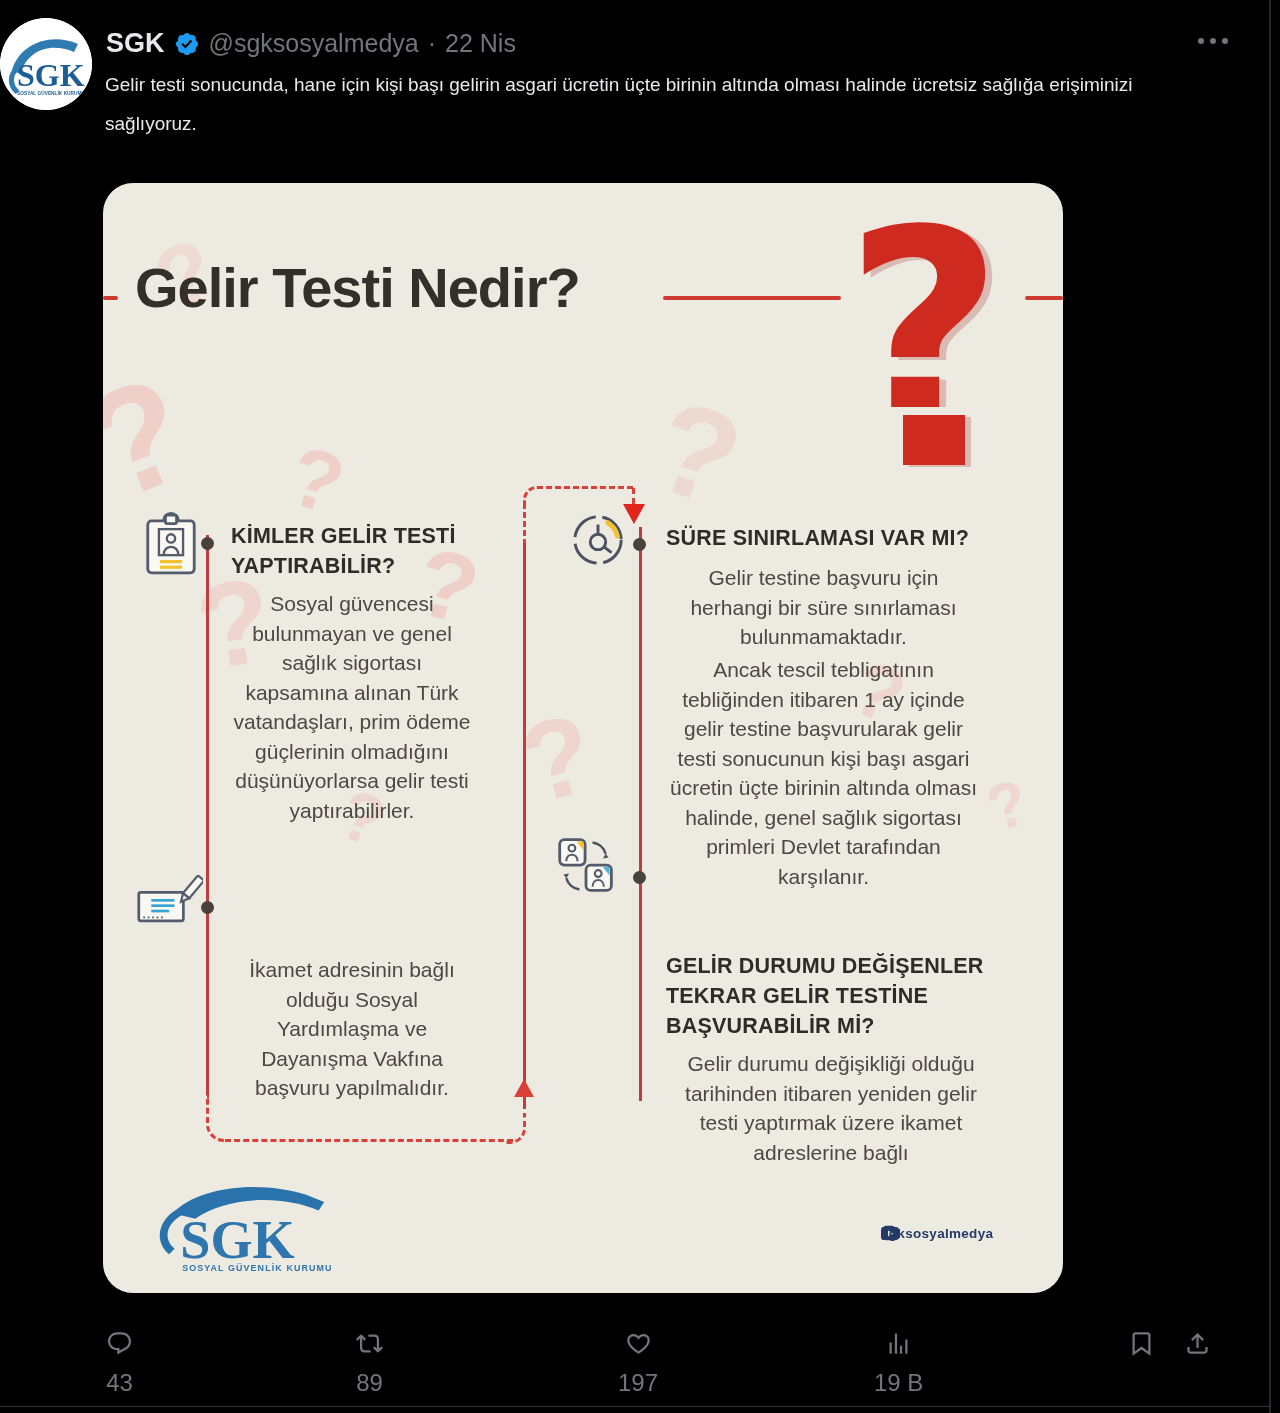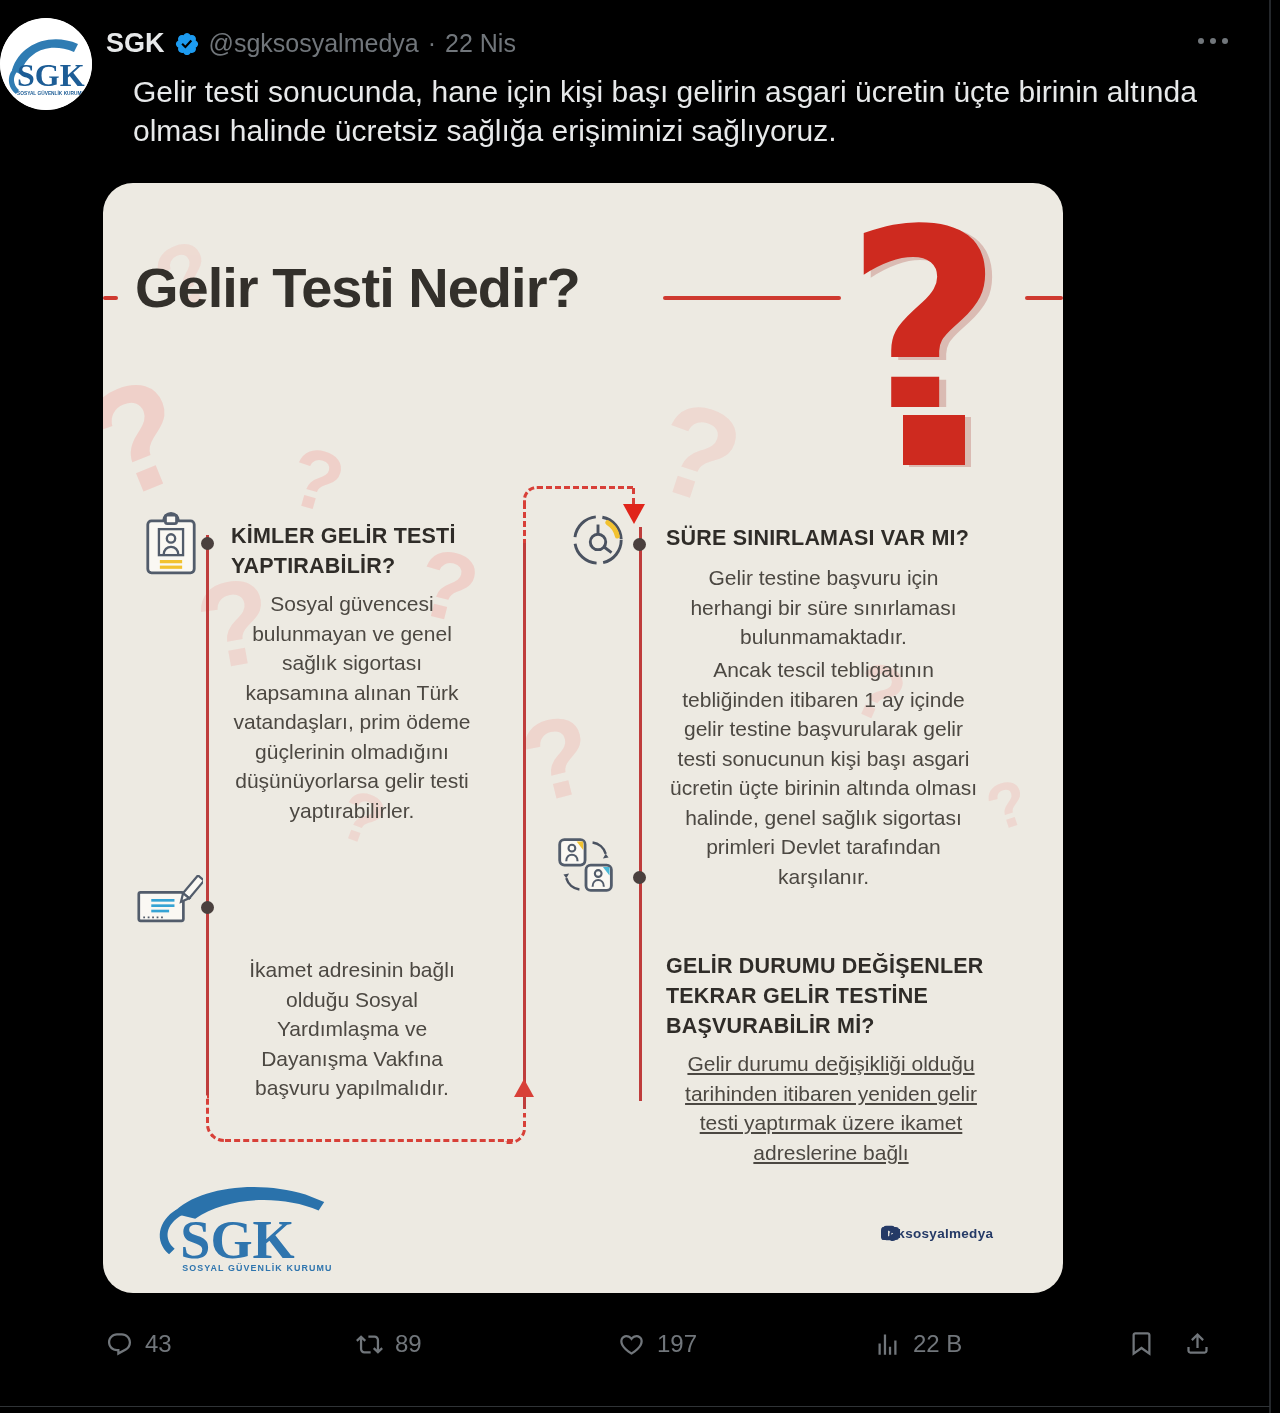--- a/index.html
+++ b/index.html
@@ -7,21 +7,21 @@
          font-family:"Liberation Sans",sans-serif;}
   .col-border{position:absolute;left:1269px;top:0;width:2px;height:100%;background:#24272b;}
 
   
   .avatar{position:absolute;left:0;top:18px;width:92px;height:92px;border-radius:50%;overflow:hidden;background:#fff;}
   .thead{position:absolute;left:106px;top:28px;display:flex;align-items:center;gap:9px;white-space:nowrap;}
   .author{font-size:27px;font-weight:700;color:#e7e9ea;}
   .handle{font-size:25px;color:#71767b;}
   .more{position:absolute;left:1198px;top:38px;display:flex;gap:6px;cursor:pointer;}
   .more i{width:6px;height:6px;border-radius:50%;background:#71767b;}
-  .ttext{position:absolute;left:105px;top:72px;width:1075px;font-size:30px;line-height:39px;color:#e7e9ea;margin-left:28px;}
+  .ttext{position:absolute;left:105px;top:65px;width:1075px;font-size:19px;line-height:39px;color:#e7e9ea;}
 
   
   .card{position:absolute;left:103px;top:183px;width:960px;height:1110px;background:#edeae2;
         border-radius:30px;overflow:hidden;color:#4c4842;}
   .card *{position:absolute;}
   .wm{color:#efd0c9;font-weight:700;line-height:1;user-select:none;}
   .g-title{left:32px;top:72px;font-size:56px;font-weight:900;letter-spacing:-1px;color:#33302b;white-space:nowrap;}
   .redline{height:4px;background:#cf3a30;border-radius:2px;}
   .qwrap{left:742px;top:28px;width:200px;height:250px;}
   .qhook{left:0;top:0;width:200px;height:196px;overflow:hidden;font-family:"DejaVu Sans",sans-serif;
@@ -39,21 +39,21 @@
   .corner-br{width:18px;height:28px;border-right:3px dashed #d84038;border-bottom:3px dashed #d84038;border-bottom-right-radius:16px;}
   .corner-tl{width:16px;height:18px;border-left:3px dashed #d84038;border-top:3px dashed #d84038;border-top-left-radius:14px;}
   .arrow-up{width:0;height:0;border-left:10px solid transparent;border-right:10px solid transparent;border-bottom:18px solid #d84038;}
   .arrow-dn{width:0;height:0;border-left:11px solid transparent;border-right:11px solid transparent;border-top:20px solid #e0251b;}
 
   .soc{left:778px;top:1050px;display:flex;align-items:center;gap:7px;position:absolute;}
   .soc-handle{font-size:13.5px;font-weight:700;color:#253a66;letter-spacing:.3px;}
 
   
   .abar{position:absolute;left:0;top:1318px;width:1270px;height:60px;color:#71767b;}
-  .agrp{position:absolute;display:flex;align-items:center;gap:12px;font-size:24px;color:#71767b;cursor:pointer;}
+  .agrp{position:absolute;display:flex;align-items:center;gap:12px;font-size:24px;color:#71767b;cursor:pointer;flex-direction:column;}
   .divider{position:absolute;left:0;top:1406px;width:1270px;height:1px;background:#2f3336;}
 </style>
 </head>
 <body>
 
 <div class="stage">
   <div class="col-border"></div>
 
   <div class="avatar">
     <svg width="92" height="92" viewBox="0 0 92 92">
@@ -171,21 +171,21 @@
       <path d="M40 8 a17 17 0 0 1 14 12" fill="none" stroke="#4a5260" stroke-width="2.6"></path>
       <path d="M54 20 l3 4 -6 1 z" fill="#4a5260"></path>
       <path d="M26 58 a17 17 0 0 1 -14 -12" fill="none" stroke="#4a5260" stroke-width="2.6"></path>
       <path d="M12 46 l-3 -4 6 -1 z" fill="#4a5260"></path>
     </svg>
 
     <div class="hhead" style="left:563px;top:340px;width:330px;">SÜRE SINIRLAMASI VAR MI?</div>
     <div class="btxt" style="left:563px;top:380px;width:315px;">Gelir testine başvuru için herhangi bir süre sınırlaması bulunmamaktadır.</div>
     <div class="btxt" style="left:563px;top:472px;width:315px;">Ancak tescil tebligatının tebliğinden itibaren 1 ay içinde gelir testine başvurularak gelir testi sonucunun kişi başı asgari ücretin üçte birinin altında olması halinde, genel sağlık sigortası primleri Devlet tarafından karşılanır.</div>
     <div class="hhead" style="left:563px;top:768px;width:330px;">GELİR DURUMU DEĞİŞENLER TEKRAR GELİR TESTİNE BAŞVURABİLİR Mİ?</div>
-    <div class="btxt" style="left:563px;top:866px;width:330px;text-decoration:underline;">Gelir durumu değişikliği olduğu tarihinden itibaren yeniden gelir testi yaptırmak üzere ikamet adreslerine bağlı</div>
+    <div class="btxt" style="left:563px;top:866px;width:330px;">Gelir durumu değişikliği olduğu tarihinden itibaren yeniden gelir testi yaptırmak üzere ikamet adreslerine bağlı</div>
 
     <svg style="left:38px;top:988px;" width="215" height="105" viewBox="0 0 230 110">
       <path d="M34 44 C60 16 124 8 176 24 L196 32 L190 41 C150 24 92 26 58 50 Z" fill="#2a72ab"></path>
       <path d="M38 40 C18 52 14 74 30 88 L36 82 C24 72 26 56 44 46 Z" fill="#2a72ab"></path>
       <text x="42" y="92" font-family="Liberation Serif, serif" font-weight="bold" font-size="58" fill="#2f75ae">SGK</text>
       <text x="44" y="106" font-size="9.5" letter-spacing="1.2" font-weight="bold" fill="#2f75ae">SOSYAL GÜVENLİK KURUMU</text>
     </svg>
 
     <div class="soc">
       <svg width="15" height="15" viewBox="0 0 24 24">
@@ -223,21 +223,21 @@
     <div class="agrp" style="left:618px;top:12px;">
       <svg width="27" height="27" viewBox="0 0 24 24">
           <path fill="#71767b" d="M16.697 5.5c-1.222-.06-2.679.51-3.89 2.16l-.805 1.09-.806-1.09C9.984 6.01 8.526 5.44 7.304 5.5c-1.243.07-2.349.78-2.91 1.91-.552 1.12-.633 2.78.479 4.82 1.074 1.97 3.257 4.27 7.129 6.61 3.87-2.34 6.052-4.64 7.126-6.61 1.111-2.04 1.03-3.7.477-4.82-.561-1.13-1.666-1.84-2.908-1.91zm4.187 7.69c-1.351 2.48-4.001 5.12-8.379 7.67l-.503.3-.504-.3c-4.379-2.55-7.029-5.19-8.382-7.67-1.36-2.5-1.41-4.86-.514-6.67.887-1.79 2.647-2.91 4.601-3.01 1.651-.09 3.368.56 4.798 2.01 1.429-1.45 3.146-2.1 4.796-2.01 1.954.1 3.714 1.22 4.601 3.01.896 1.81.846 4.17-.514 6.67z"></path>
         </svg>
       <span>197</span>
     </div>
     <div class="agrp" style="left:874px;top:12px;">
       <svg width="27" height="27" viewBox="0 0 24 24">
           <path fill="#71767b" d="M8.75 21V3h2v18h-2zM18 21V8.5h2V21h-2zM4 21l.004-10h2L6 21H4zm9.248 0v-7h2v7h-2z"></path>
         </svg>
-      <span>22 B</span>
+      <span>19 B</span>
     </div>
     <div class="agrp" style="left:1128px;top:12px;">
       <svg width="27" height="27" viewBox="0 0 24 24">
           <path fill="#71767b" d="M4 4.5C4 3.12 5.119 2 6.5 2h11C18.881 2 20 3.12 20 4.5v18.44l-8-5.71-8 5.71V4.5zM6.5 4c-.276 0-.5.22-.5.5v14.56l6-4.29 6 4.29V4.5c0-.28-.224-.5-.5-.5h-11z"></path>
         </svg>
     </div>
     <div class="agrp" style="left:1184px;top:12px;">
       <svg width="27" height="27" viewBox="0 0 24 24">
           <path fill="#71767b" d="M12 2.59l5.7 5.7-1.41 1.42L13 6.41V16h-2V6.41l-3.3 3.3-1.41-1.42L12 2.59zM21 15l-.02 3.51c0 1.38-1.12 2.49-2.5 2.49H5.5C4.11 21 3 19.88 3 18.5V15h2v3.5c0 .28.22.5.5.5h12.98c.28 0 .5-.22.5-.5L19 15h2z"></path>
         </svg>

